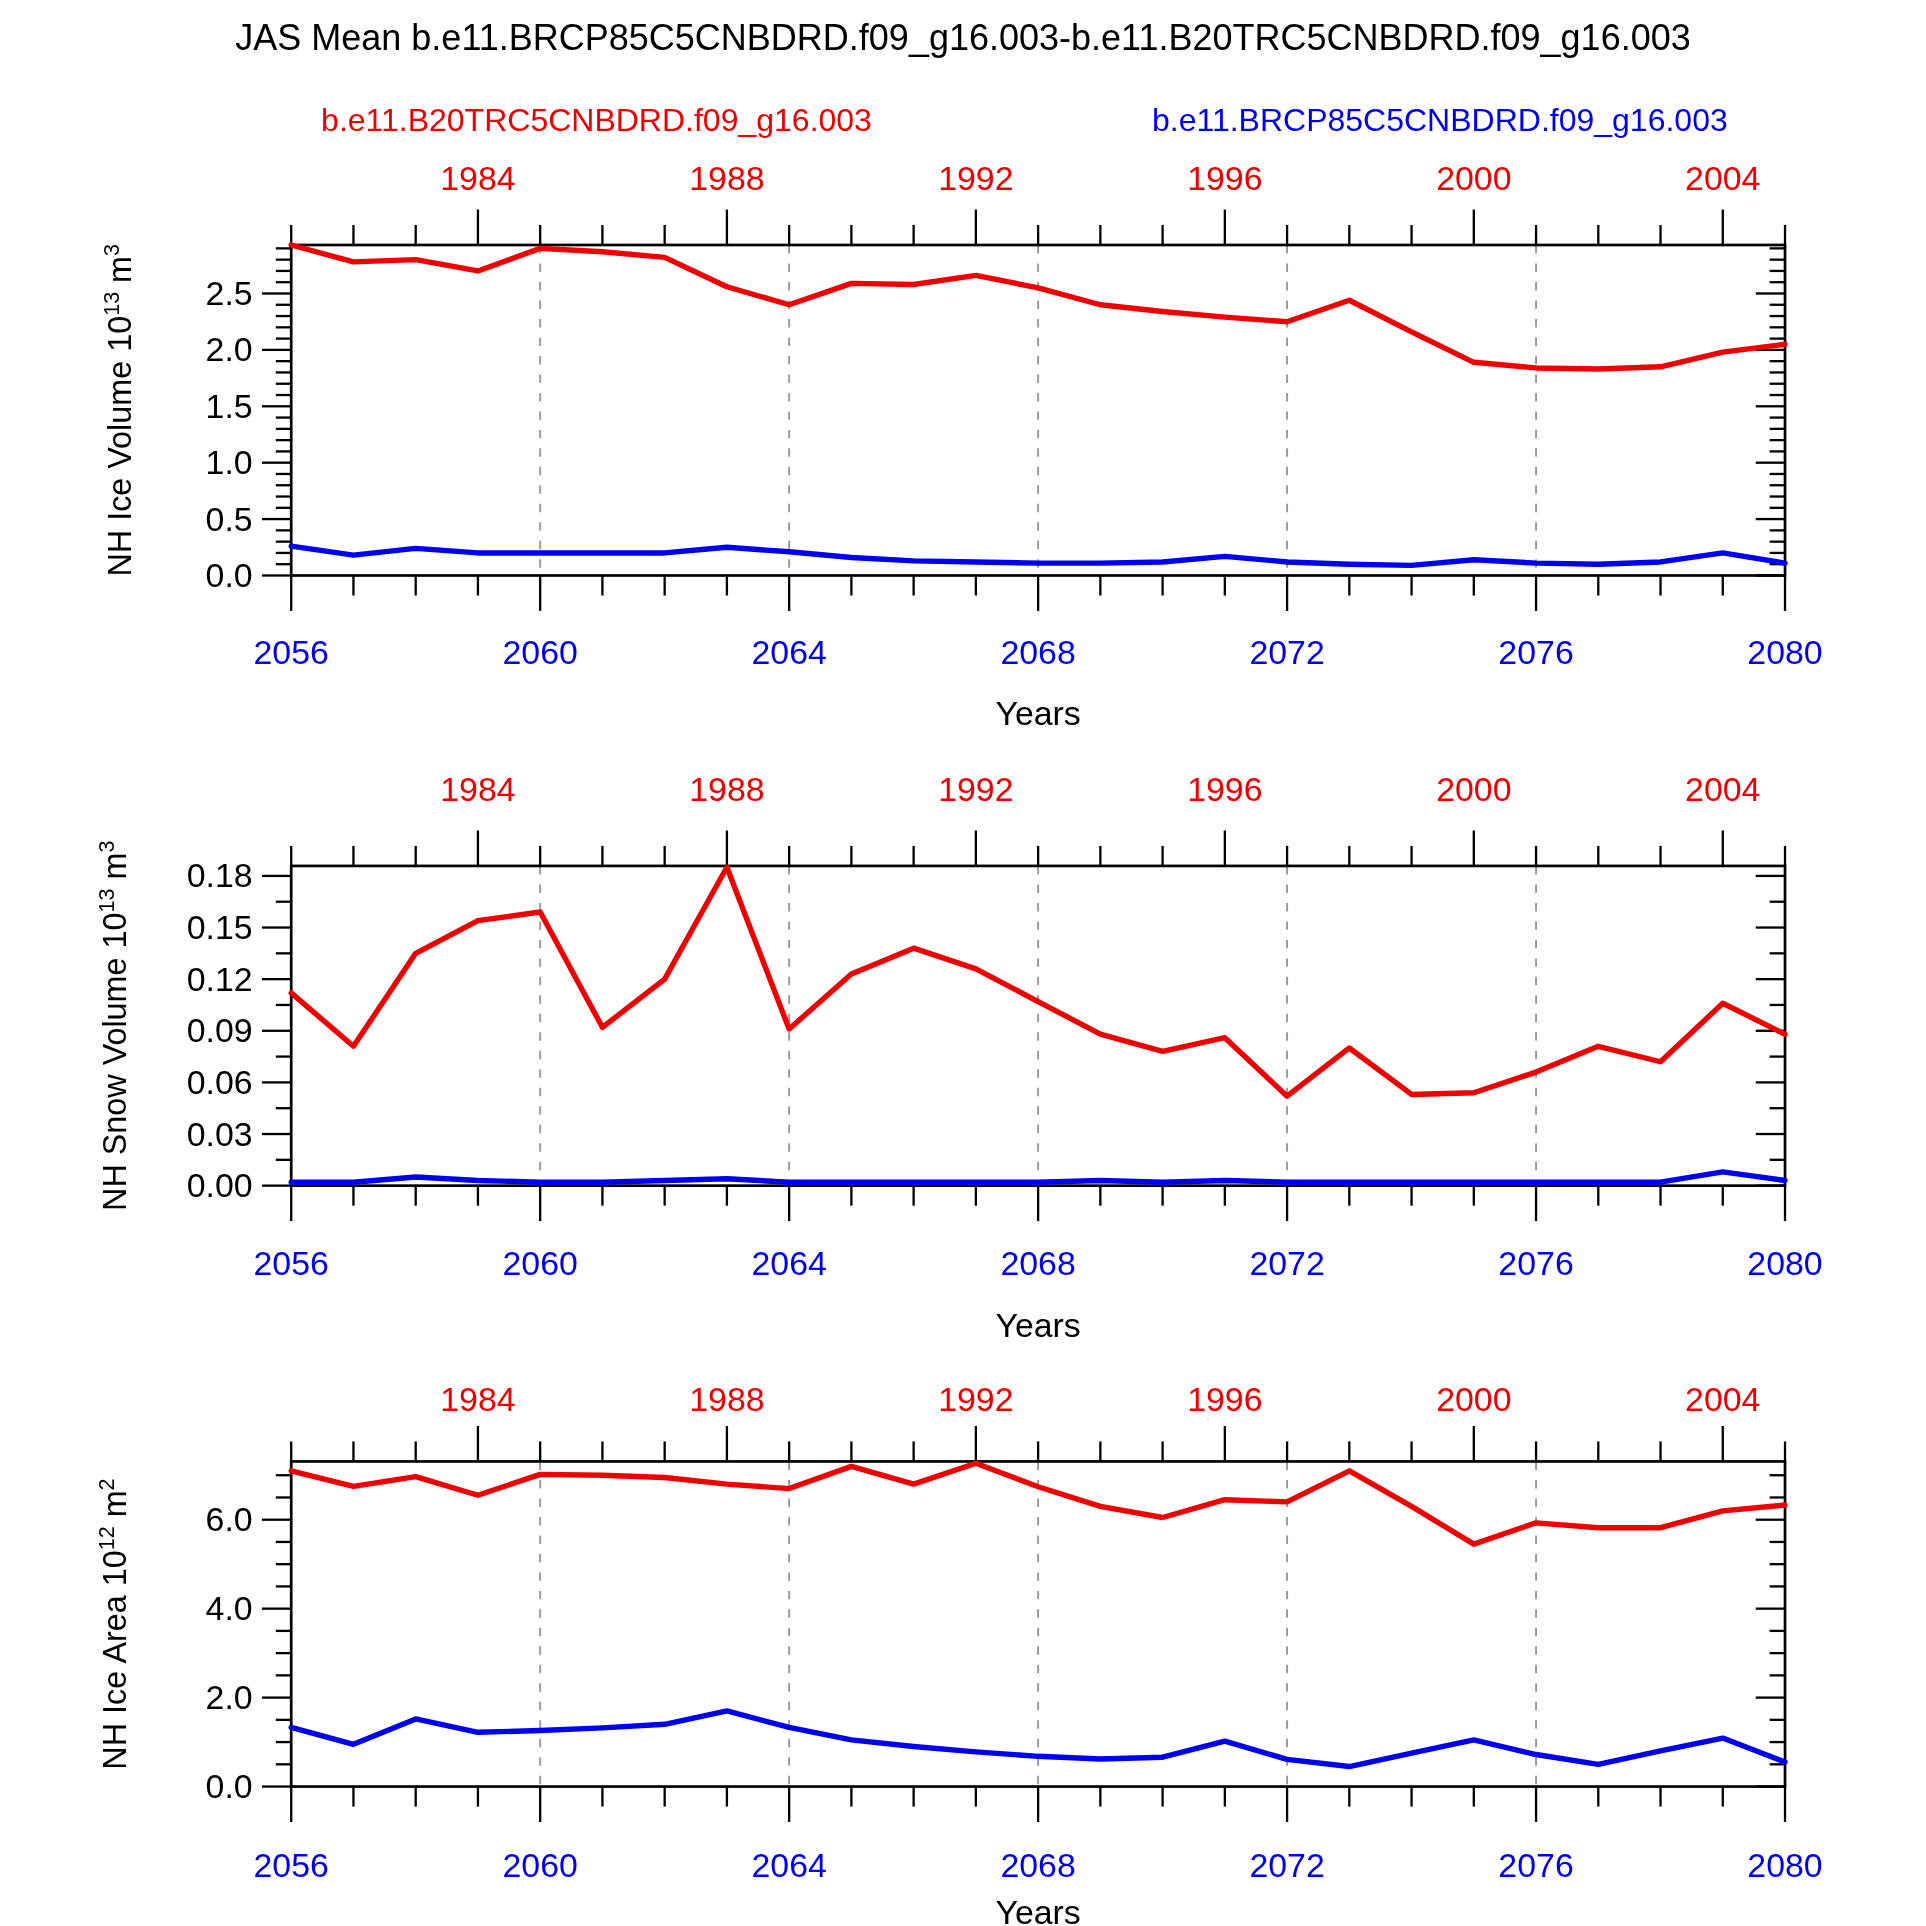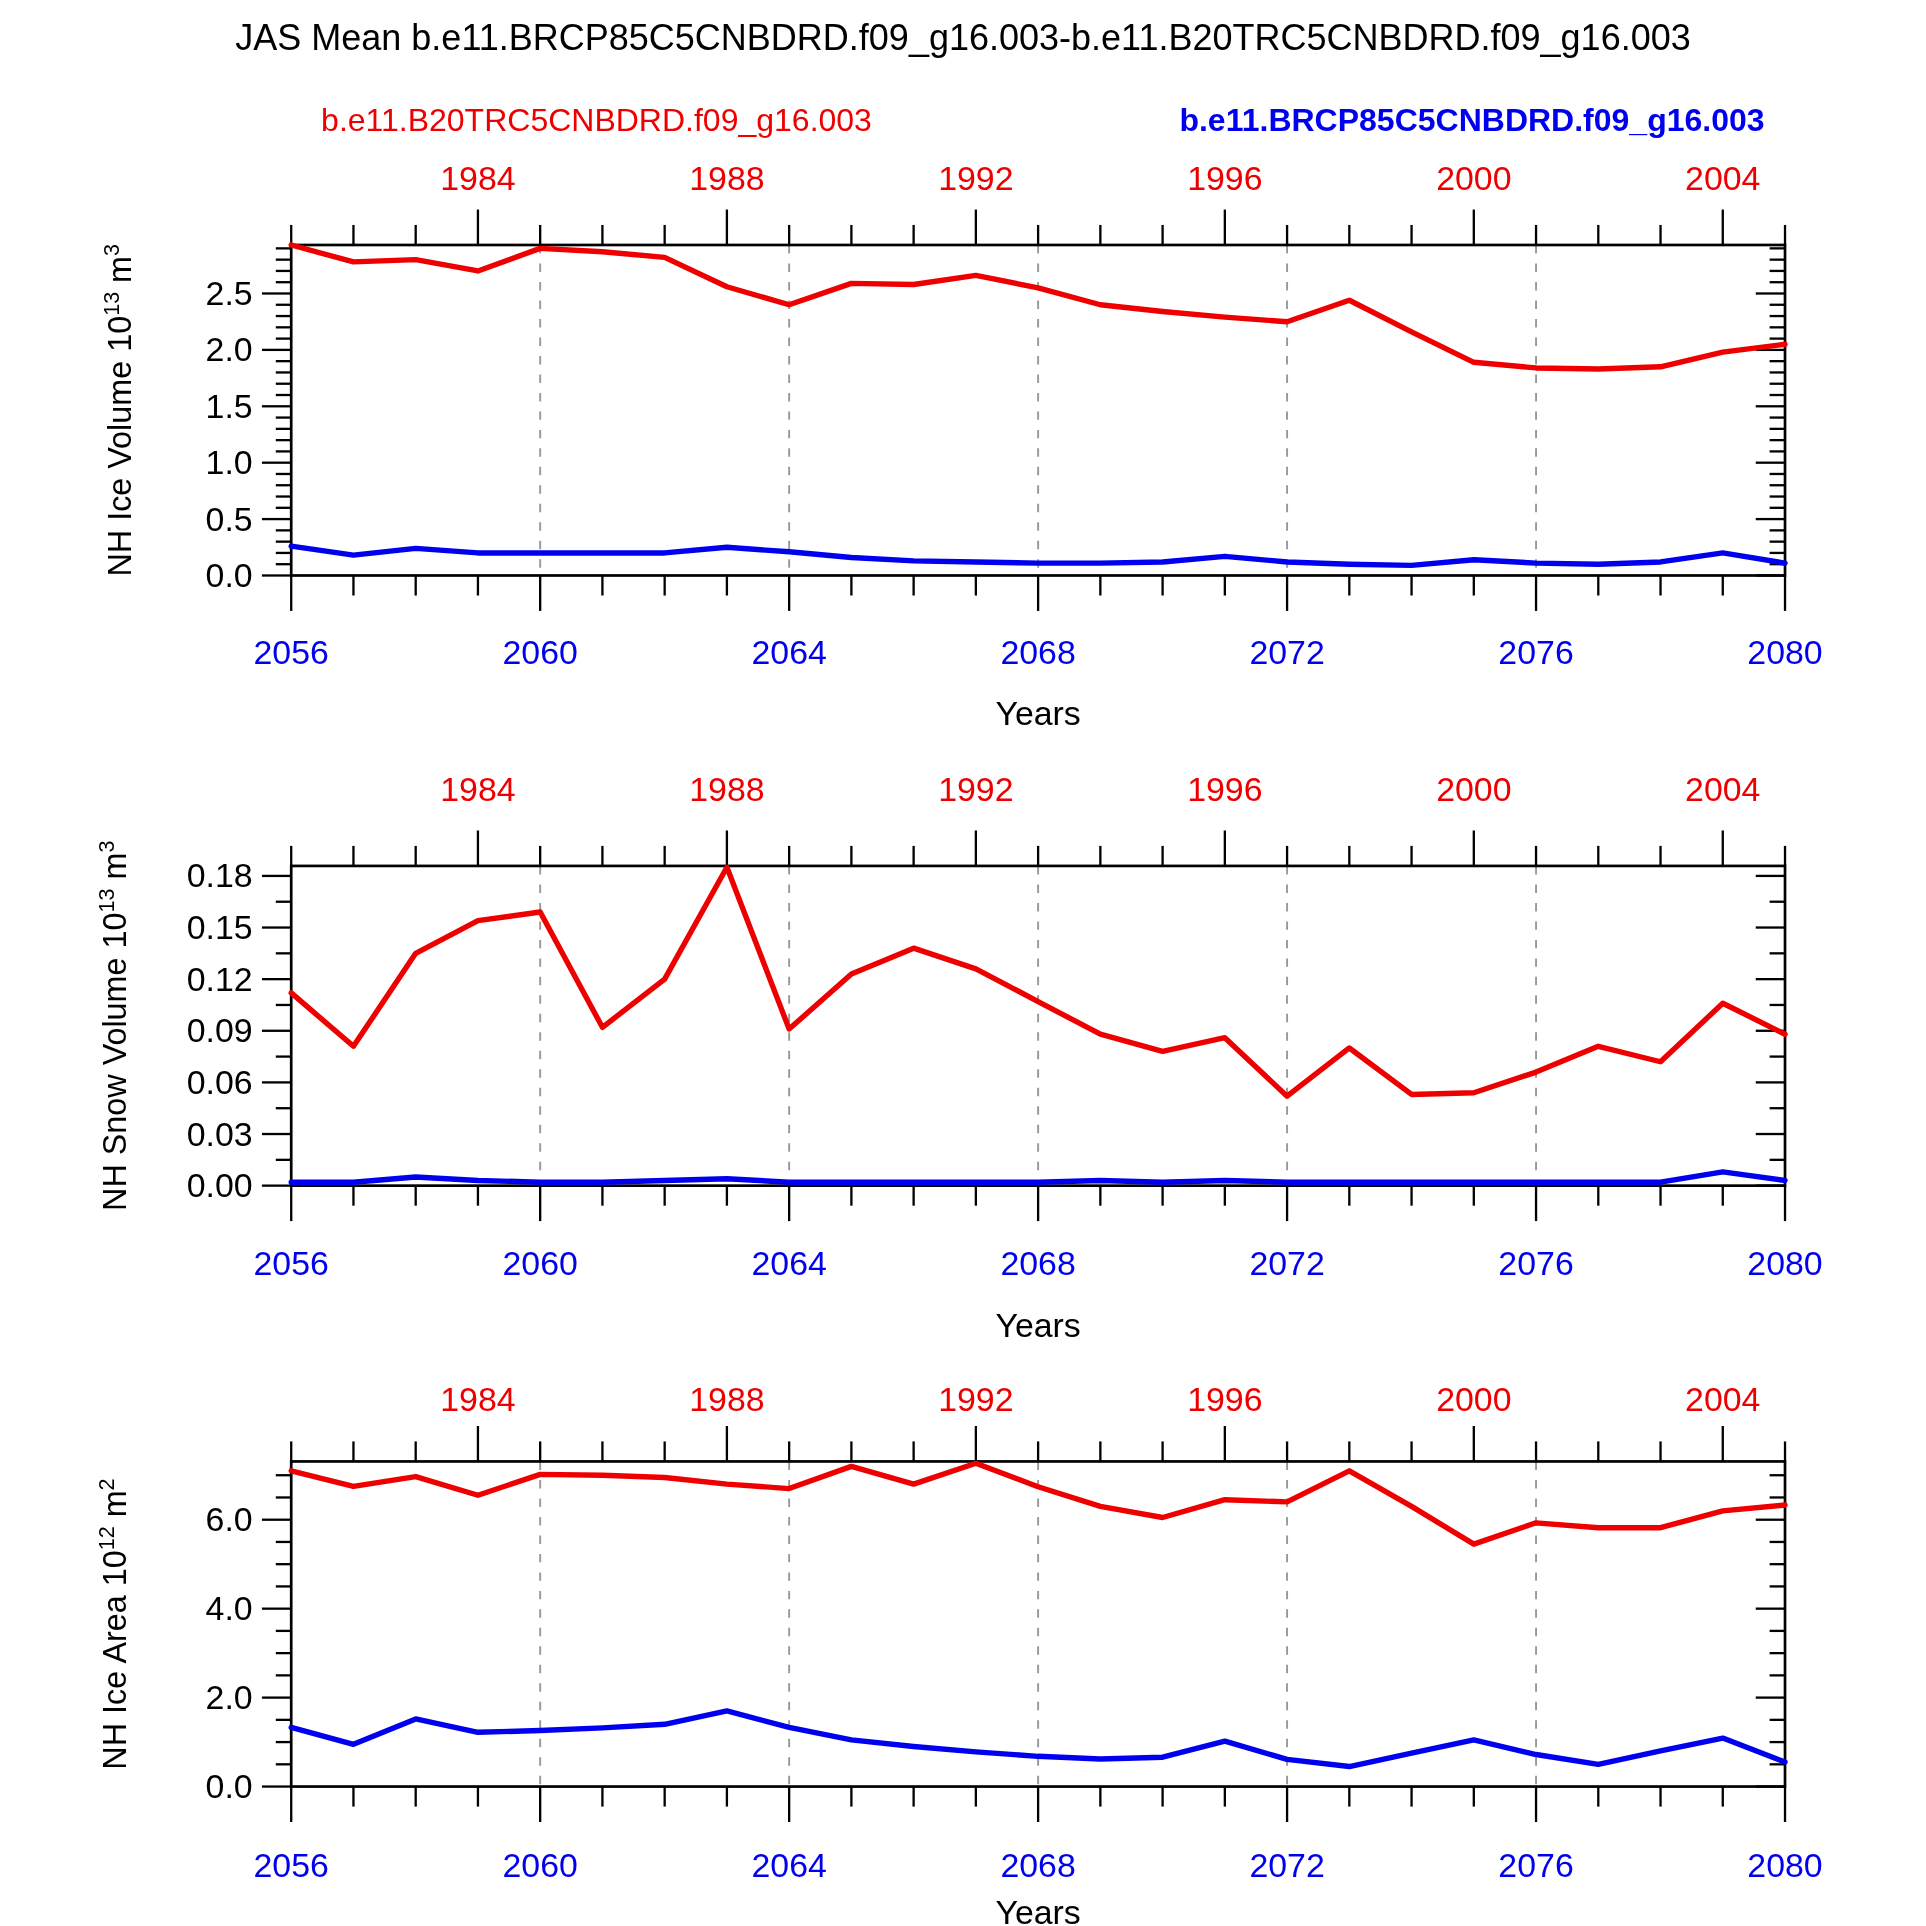--- a/index.html
+++ b/index.html
@@ -1,19 +1,19 @@
 <!DOCTYPE html>
 <html style="font-size:12.3px"><head>
 <meta charset="utf-8">
 <style>
   html,body{margin:0;padding:0;background:#ffffff;}
   body{width:1926px;height:1926px;position:relative;font-family:"Liberation Sans", sans-serif;}
   .title{position:absolute;top:17px;left:0;width:1926px;text-align:center;font-size:36px;color:#000;white-space:nowrap;}
   .legend-red{position:absolute;top:102px;left:296px;width:601px;text-align:center;font-size:32px;}
-  .legend-blue{position:absolute;top:102px;left:1152px;width:640px;text-align:center;font-size:32px;font-weight:bold;}
+  .legend-blue{position:absolute;top:102px;left:1152px;width:640px;text-align:left;font-size:32px;}
   svg{position:absolute;top:0;left:0;}
 </style>
 </head>
 <body>
 
 <div class="title">JAS Mean b.e11.BRCP85C5CNBDRD.f09_g16.003-b.e11.B20TRC5CNBDRD.f09_g16.003</div>
 <div class="legend-red" style="color: rgb(238, 0, 0);">b.e11.B20TRC5CNBDRD.f09_g16.003</div>
 <div class="legend-blue" style="color: rgb(0, 0, 238);">b.e11.BRCP85C5CNBDRD.f09_g16.003</div>
 
 <svg id="chart" width="1926" height="1926" viewBox="0 0 2500 2500" xmlns="http://www.w3.org/2000/svg">

